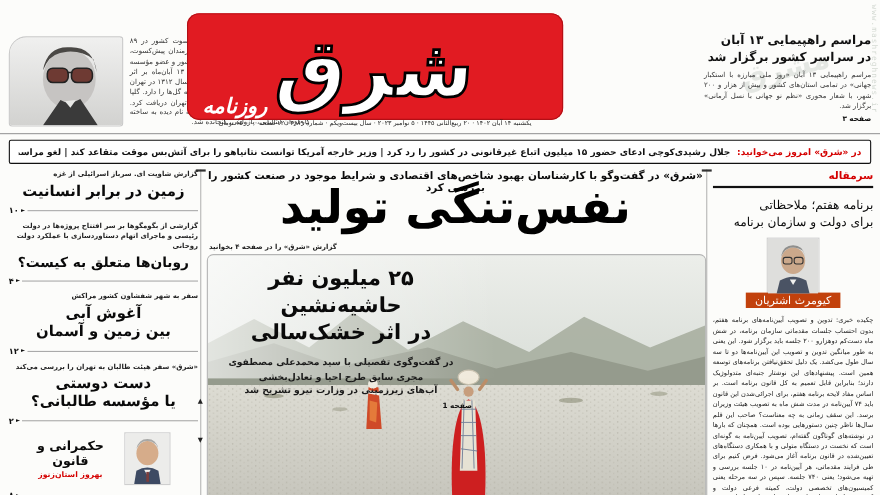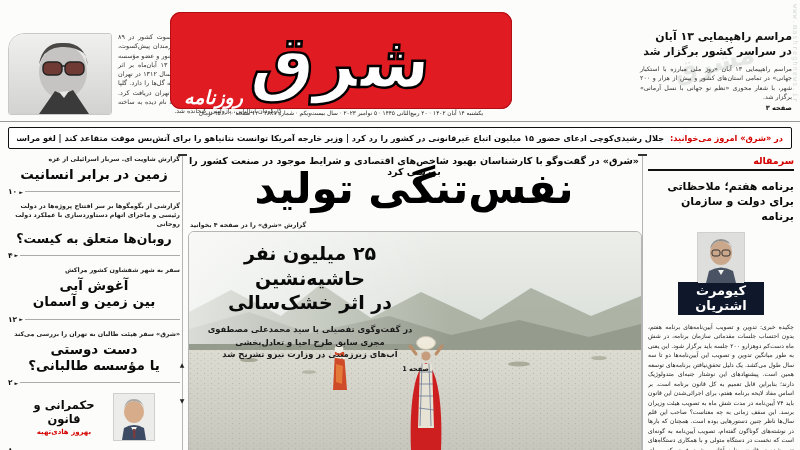--- a/index.html
+++ b/index.html
@@ -51,24 +51,24 @@
   .lead-note{position:absolute;left:190px;top:221px;font-size:6.3px;font-weight:bold;color:#222;}
   .lead-photo{position:absolute;left:188px;top:231px;width:452px;height:219px;border:1px solid #b5b5b5;border-radius:6px 6px 0 0;overflow:hidden;background:#dfe3df;}
   .lp-overlay{position:absolute;top:9px;right:212px;width:238px;text-align:center;}
   .lp-head{font-size:19px;font-weight:bold;color:#0a0a0a;line-height:1.3;white-space:pre-line;}
   .lp-deck{margin-top:8px;font-size:8.4px;font-weight:bold;color:#1a1a1a;line-height:1.5;white-space:pre-line;text-align:center;}
   .lp-page{margin-top:4px;font-size:6.6px;font-weight:bold;color:#111;text-align:right;}
   
   .rightcol{position:absolute;right:6px;top:155px;width:146px;bottom:0;overflow:hidden;}
   .ed-label{font-size:9.5px;font-weight:bold;color:#d40000;text-align:right;letter-spacing:2px;}
   .ed-rule{height:1.6px;background:#111;margin:3px 0 8px 0;}
-  .ed-head{font-size:11px;font-weight:bold;color:#0a0a0a;text-align:right;line-height:1.4;white-space:pre-line;}
+  .ed-head{font-size:11px;font-weight:normal;color:#0a0a0a;text-align:right;line-height:1.4;white-space:pre-line;}
   .ed-photo-wrap{width:86px;margin:7px auto 0 auto;text-align:center;}
   .ed-photo{width:46px;height:50px;margin:0 auto;overflow:hidden;border:1px solid #d0d0d0;}
-  .ed-name{background:#0f172a;color:#fff;font-size:13px;font-weight:bold;padding:1.5px 3px;margin-top:-2px;}
+  .ed-name{background:#c2410c;color:#fff;font-size:10px;font-weight:normal;padding:1.5px 3px;margin-top:-2px;}
   .ed-body{margin-top:7px;font-size:6px;line-height:1.58;color:#222;text-align:justify;}
 </style>
 </head>
 <body>
 
 <div class="page">
 
   <div class="wm-logo">مشرق</div>
   <div class="wm-url">www.mashreghnews.ir</div>
 
@@ -162,21 +162,21 @@
       <div class="sep">
         <span class="pg">۲</span>
         <span class="arr">►</span>
         <span class="ln"></span>
       </div>
     </div>
 
     <div class="note-block">
       <div class="note-txt">
         <div class="note-title">حکمرانی و قانون</div>
-        <div class="note-author">بهروز هادی‌تهیه</div>
+        <div class="note-author">بهروز استان‌زنوز</div>
       </div>
       <div class="note-photo">
         <svg width="40" height="46" viewBox="0 0 40 46" preserveAspectRatio="none">
           <rect width="40" height="46" fill="#ececea"></rect>
           <ellipse cx="20" cy="18" rx="10" ry="11" fill="#d6ac8a"></ellipse>
           <path d="M10 14 Q12 5 20 5 Q28 5 30 14 L28 10 Q24 7 20 7 Q15 7 12 11 Z" fill="#a9a9a7"></path>
           <path d="M8 46 L10 34 Q20 28 30 34 L32 46 Z" fill="#3d4a63"></path>
           <path d="M17 33 L20 38 L23 33 Z" fill="#f2f2f0"></path>
           <rect x="19" y="35" width="2.4" height="9" fill="#7a3d3d"></rect>
         </svg>

